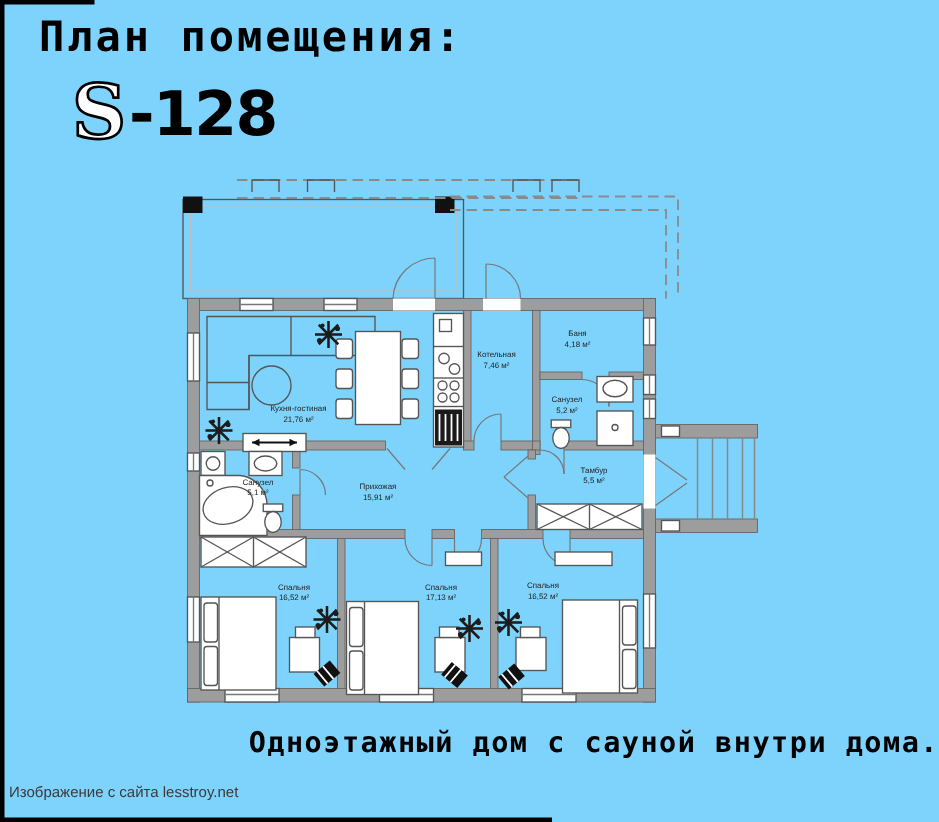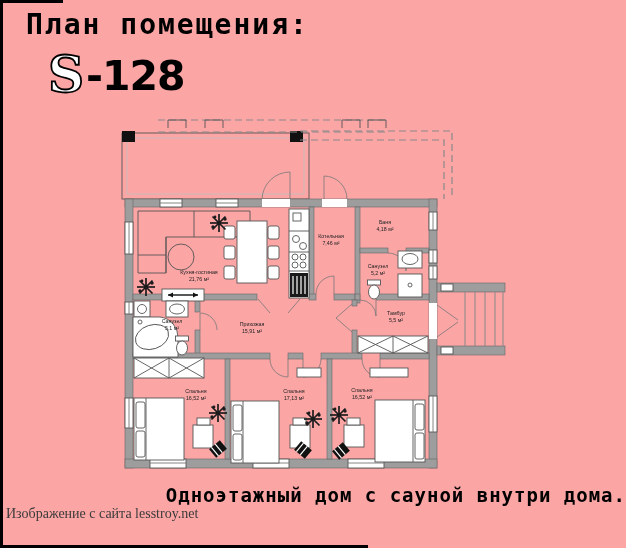--- a/index.html
+++ b/index.html
@@ -1,27 +1,27 @@
 <!DOCTYPE html>
 <html><head>
 <meta charset="utf-8">
 <style>
   html,body{margin:0;padding:0;background:#fff;}
-  .page{position:relative;width:626px;height:548px;background:#fca5a5;overflow:hidden;
+  .page{position:relative;width:626px;height:548px;background:#7dd3fc;overflow:hidden;
         font-family:"DejaVu Sans Mono",monospace;}
   .edge-left{position:absolute;left:0;top:0;width:3px;height:548px;background:#000;}
   .edge-top{position:absolute;left:0;top:0;width:63px;height:3px;background:#000;}
   .edge-bottom{position:absolute;left:0;top:545px;width:368px;height:3px;background:#000;}
   .title{position:absolute;left:26px;top:8px;font-size:28px;font-weight:bold;
          letter-spacing:2px;color:#000;white-space:nowrap;}
   .logo{position:absolute;left:40px;top:46px;}
   .caption{position:absolute;left:0;top:484px;width:626px;text-align:right;
            font-size:19px;font-weight:bold;letter-spacing:1px;color:#000;white-space:nowrap;}
-  .attribution{position:absolute;left:6px;top:506px;font-size:14px;
-               font-family:Liberation Serif, serif;color:#3a3a3a;}
+  .attribution{position:absolute;left:6px;top:523px;font-size:10px;
+               font-family:Liberation Sans, sans-serif;color:#3a3a3a;}
   .plan{position:absolute;left:0;top:0;}
   
   .wall{fill:#9d9d9d;stroke:#666;stroke-width:0.6;}
   .thin{fill:none;stroke:#555;stroke-width:0.9;}
   .thin2{fill:#fff;stroke:#555;stroke-width:0.9;}
   .dash{fill:none;stroke:#8a8a8a;stroke-width:1.2;stroke-dasharray:7 4;}
   .arc{fill:none;stroke:#777;stroke-width:0.8;}
   .winline{stroke:#777;stroke-width:0.9;}
   .lbl{font-family:"Liberation Sans",sans-serif;font-size:5.3px;fill:#222;text-anchor:middle;}
 </style>

